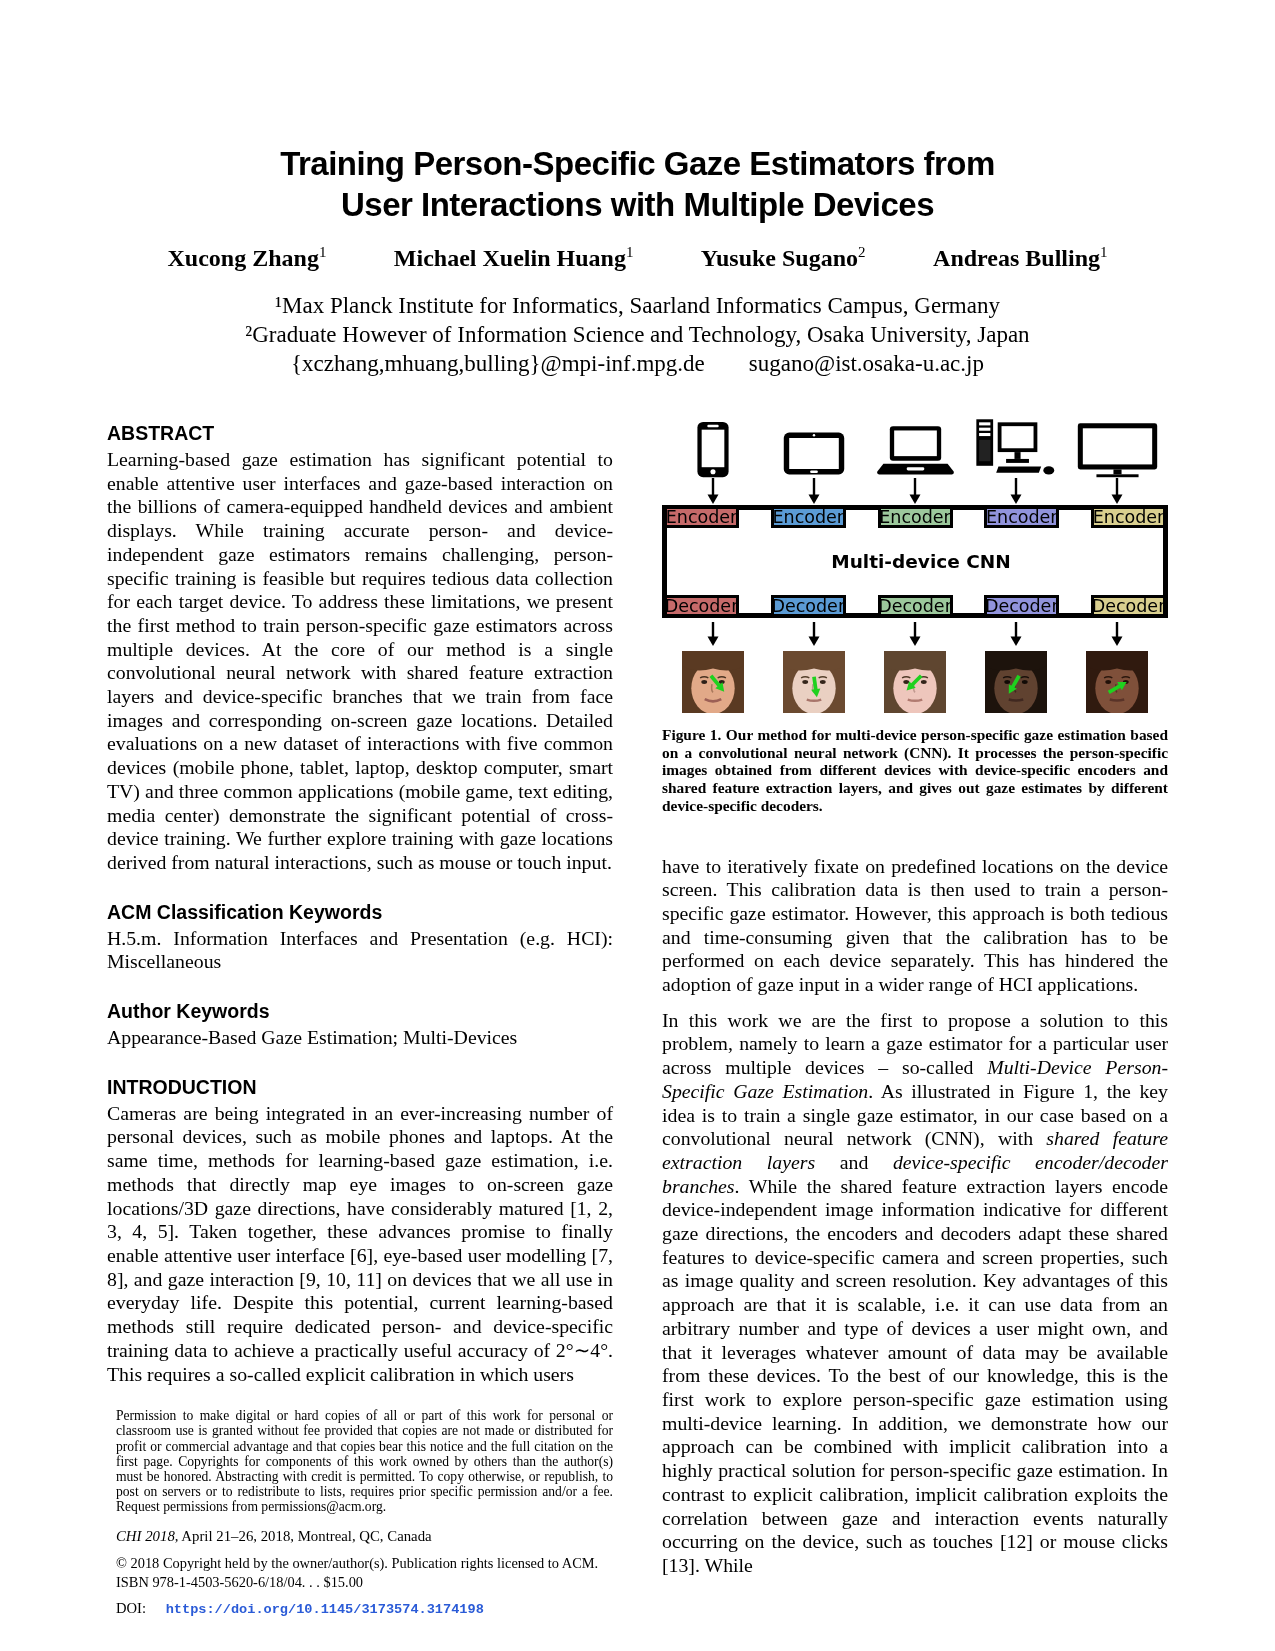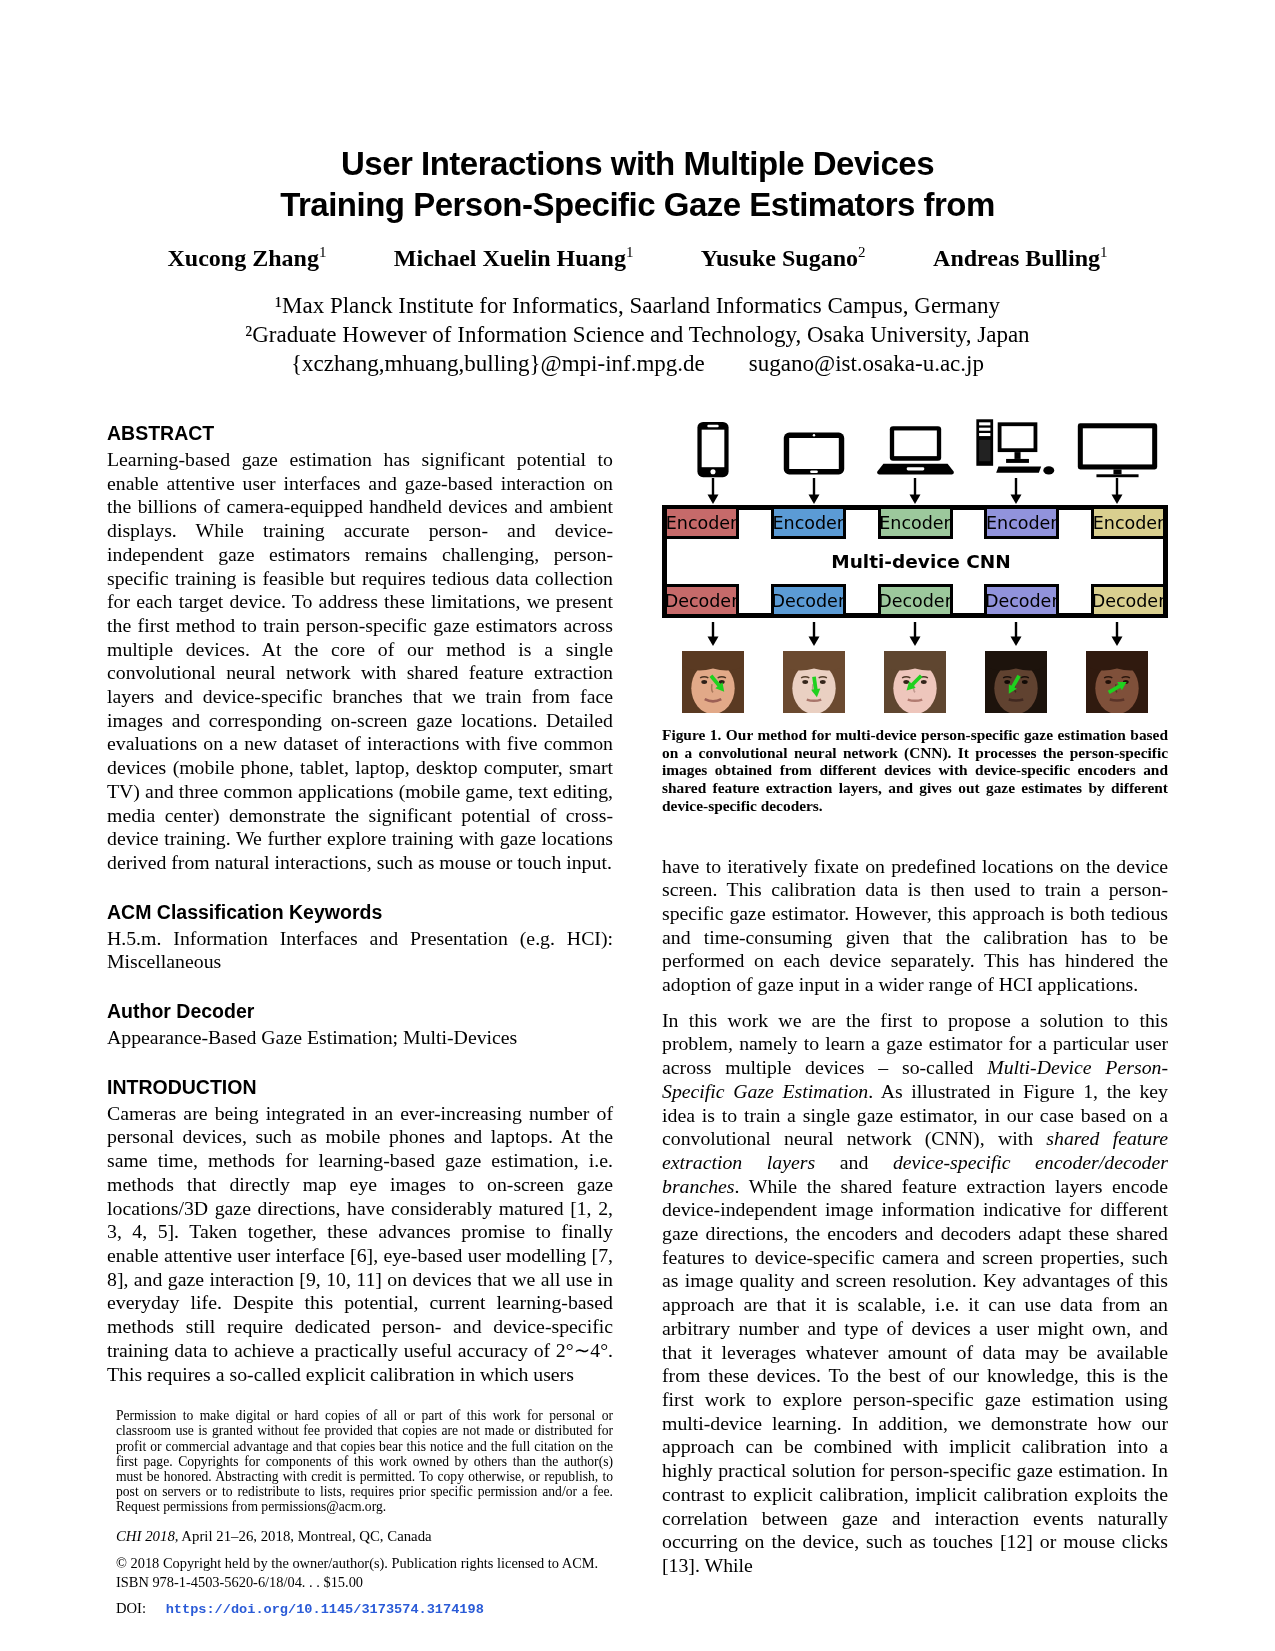--- a/index.html
+++ b/index.html
@@ -59,21 +59,21 @@
   .fcell { flex:1 1 0; display:flex; justify-content:center; }
   .dev-row { height:62px; align-items:flex-end; }
   .arrow-row { height:27px; align-items:flex-start; }
   .cnn-box {
     position:relative; height:113px; border:5px solid #000; background:#fff;
   }
   .enc-row { display:flex; justify-content:space-between; margin:-4px -3px 0 -3px; }
   .dec-row { position:absolute; left:-3px; right:-3px; bottom:-4px;
              display:flex; justify-content:space-between; }
   .branch-box {
-    width:75px; height:33px; border:3px solid #000;
+    width:75px; height:22px; border:3px solid #000;
     display:flex; align-items:center; justify-content:center;
     font-family:"DejaVu Sans", sans-serif; font-size:17.5px; color:#000;
   }
   .cnn-label {
     position:absolute; left:12px; right:0; top:50%; transform:translateY(-54%);
     text-align:center; font-family:"DejaVu Sans", sans-serif;
     font-weight:bold; font-size:18.5px;
   }
   .face-row { margin-top:2px; }
   .gaze-line { stroke:var(--gaze,#1fd11f); }
@@ -83,22 +83,22 @@
     line-height:17.7px; text-align:justify;
   }
   .rc-first { margin-top:40px; }
 </style>
 </head>
 <body>
 
 <div class="page">
 
   <div class="title">
+    <div>Training Person-Specific Gaze Estimators from</div>
     <div>User Interactions with Multiple Devices</div>
-    <div>Training Person-Specific Gaze Estimators from</div>
   </div>
 
   <div class="authors">
     <span class="author"><span>Xucong Zhang</span><sup>1</sup></span>
     <span class="author"><span>Michael Xuelin Huang</span><sup>1</sup></span>
     <span class="author"><span>Yusuke Sugano</span><sup>2</sup></span>
     <span class="author"><span>Andreas Bulling</span><sup>1</sup></span>
   </div>
 
   <div class="affil-block">
@@ -112,21 +112,21 @@
 
   <div class="cols">
 
     <div class="col">
       <h2 class="shead first">ABSTRACT</h2>
       <p class="body">Learning-based gaze estimation has significant potential to enable attentive user interfaces and gaze-based interaction on the billions of camera-equipped handheld devices and ambient displays. While training accurate person- and device-independent gaze estimators remains challenging, person-specific training is feasible but requires tedious data collection for each target device. To address these limitations, we present the first method to train person-specific gaze estimators across multiple devices. At the core of our method is a single convolutional neural network with shared feature extraction layers and device-specific branches that we train from face images and corresponding on-screen gaze locations. Detailed evaluations on a new dataset of interactions with five common devices (mobile phone, tablet, laptop, desktop computer, smart TV) and three common applications (mobile game, text editing, media center) demonstrate the significant potential of cross-device training. We further explore training with gaze locations derived from natural interactions, such as mouse or touch input.</p>
 
       <h2 class="shead">ACM Classification Keywords</h2>
       <p class="body">H.5.m. Information Interfaces and Presentation (e.g. HCI): Miscellaneous</p>
 
-      <h2 class="shead">Author Decoder</h2>
+      <h2 class="shead">Author Keywords</h2>
       <p class="body">Appearance-Based Gaze Estimation; Multi-Devices</p>
 
       <h2 class="shead">INTRODUCTION</h2>
       <p class="body">Cameras are being integrated in an ever-increasing number of personal devices, such as mobile phones and laptops. At the same time, methods for learning-based gaze estimation, i.e. methods that directly map eye images to on-screen gaze locations/3D gaze directions, have considerably matured [1, 2, 3, 4, 5]. Taken together, these advances promise to finally enable attentive user interface [6], eye-based user modelling [7, 8], and gaze interaction  [9, 10, 11] on devices that we all use in everyday life. Despite this potential, current learning-based methods still require dedicated person- and device-specific training data to achieve a practically useful accuracy of 2°∼4°. This requires a so-called explicit calibration in which users</p>
 
       <div class="footnote">
         <p class="perm">Permission to make digital or hard copies of all or part of this work for personal or classroom use is granted without fee provided that copies are not made or distributed for profit or commercial advantage and that copies bear this notice and the full citation on the first page. Copyrights for components of this work owned by others than the author(s) must be honored. Abstracting with credit is permitted. To copy otherwise, or republish, to post on servers or to redistribute to lists, requires prior specific permission and/or a fee. Request permissions from permissions@acm.org.</p>
         <p class="conf"><span class="cname">CHI 2018</span><span>, April 21–26, 2018, Montreal, QC, Canada</span></p>
         <p class="copy">© 2018 Copyright held by the owner/author(s). Publication rights licensed to ACM.</p>
         <p class="isbn">ISBN 978-1-4503-5620-6/18/04. . . $15.00</p>

